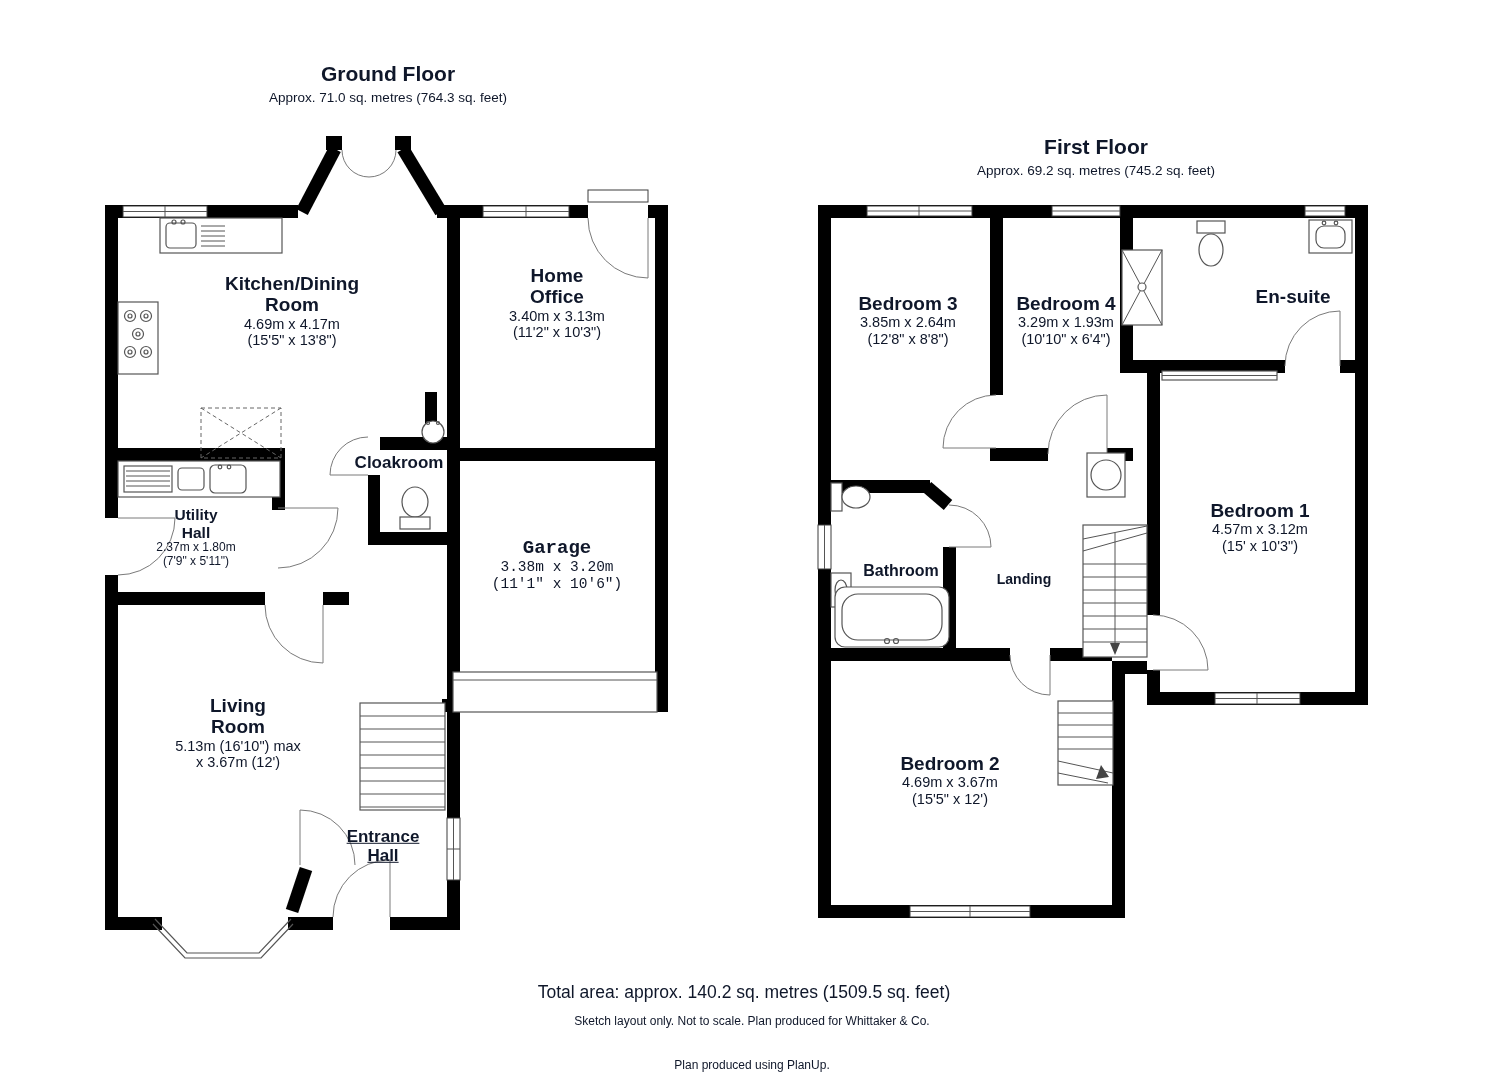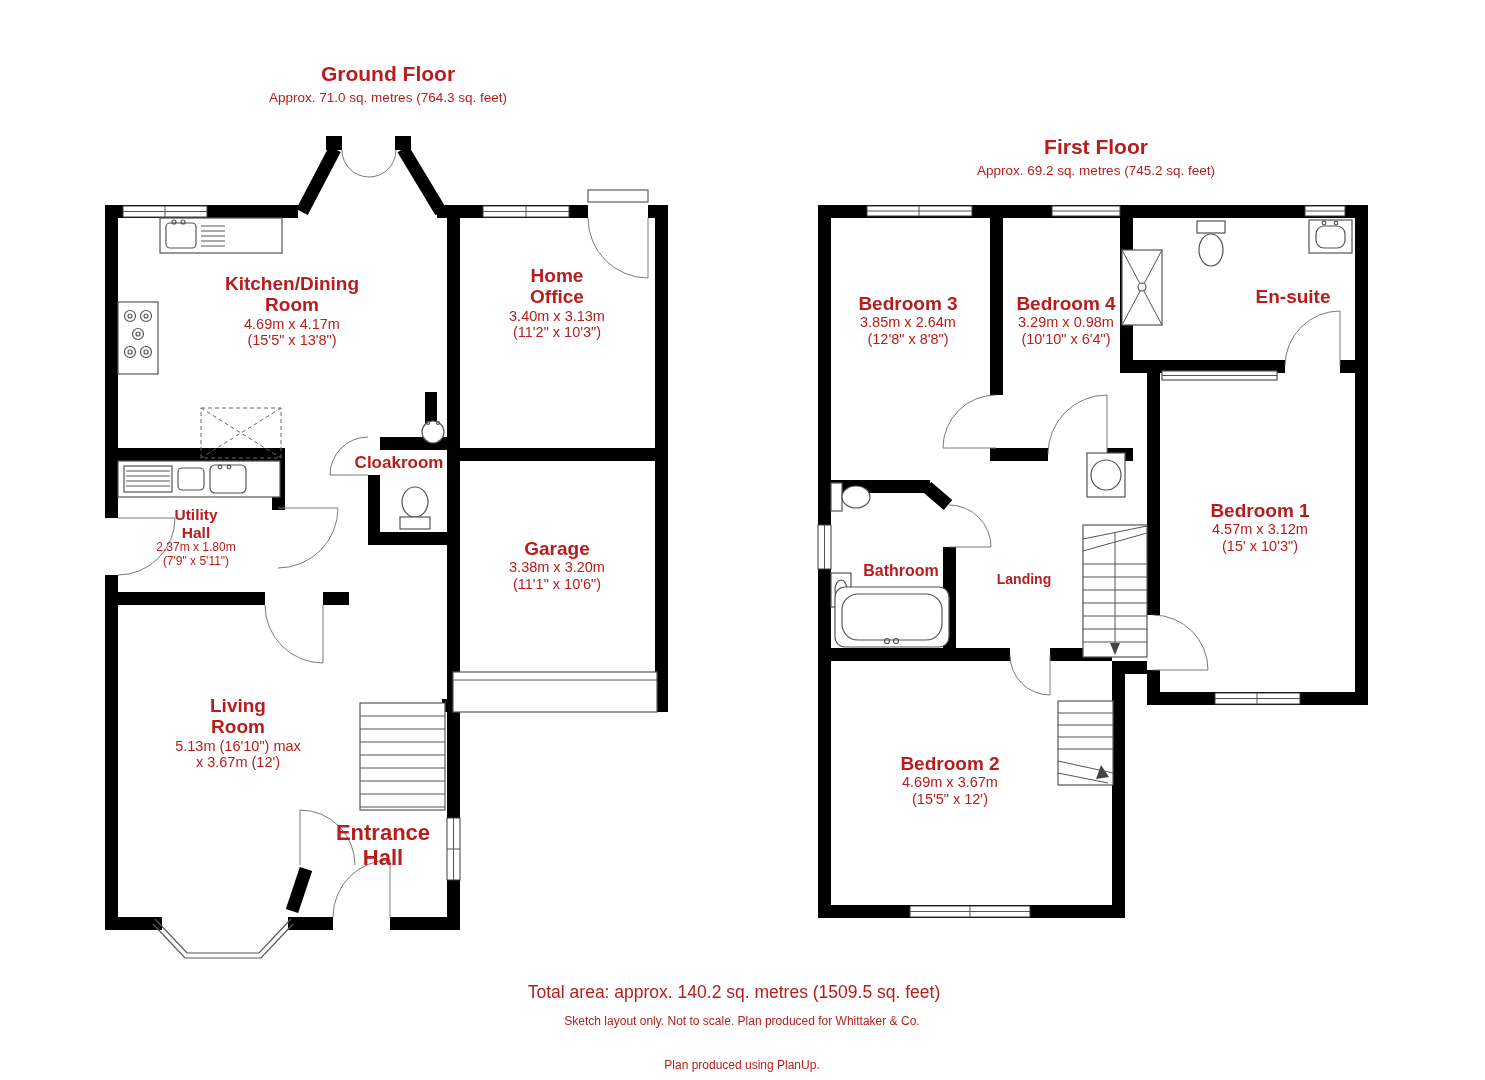--- a/index.html
+++ b/index.html
@@ -1,40 +1,40 @@
 <!DOCTYPE html>
 <html><head>
 <meta charset="utf-8">
 <style>
   html,body{margin:0;padding:0;background:#fff;}
   .canvas{position:relative;width:1485px;height:1080px;background:#ffffff;
-          font-family:"Liberation Sans",sans-serif;color:#b91c1c;overflow:hidden;}
+          font-family:"Liberation Sans",sans-serif;color:#0f172a;overflow:hidden;}
   svg{position:absolute;}
   .w{fill:#000;}
   .wd{stroke:#000;stroke-width:13;fill:none;}
   .win{fill:#fff;stroke:#3c3c3c;stroke-width:1;}
   .fx{fill:none;stroke:#555;stroke-width:1.2;}
   .fxf{fill:#fff;stroke:#555;stroke-width:1.2;}
   .arc{fill:none;stroke:#7a7a7a;stroke-width:1;}
   .thin{stroke:#555;stroke-width:1;}
   .dash{fill:none;stroke:#666;stroke-width:1;stroke-dasharray:4 3;}
   .punch{fill:#fff;}
   .floor-title{position:absolute;transform:translateX(-50%);text-align:center;white-space:nowrap;}
   .floor-title .t{font-size:21px;font-weight:700;}
   .floor-title .s{font-size:13.5px;margin-top:4px;}
   .room-label{position:absolute;transform:translate(-50%,-50%);text-align:center;line-height:1.13;}
   .room-name{font-weight:700;white-space:pre-line;}
   .room-dims{font-weight:400;white-space:nowrap;}
   .lg .room-name{font-size:19px;} .lg .room-dims{font-size:14.5px;}
   .md .room-name{font-size:15.5px;} .md .room-dims{font-size:12px;}
   .sm .room-name{font-size:17px;}
-  .eh .room-name{font-size:22px;}
+  .eh .room-name{font-size:17px;text-decoration:underline;}
   .bath .room-name{font-size:16px;}
   .landing .room-name{font-size:14px;}
-  .footer-line{position:absolute;transform:translateX(-50%);text-align:center;white-space:nowrap;}
+  .footer-line{position:absolute;transform:translateX(-50%);text-align:center;white-space:nowrap;margin-left:10px;}
   .total{font-size:17.5px;}
   .disc{font-size:12px;}
   .credit{font-size:12px;}
 </style>
 </head>
 <body>
 
 <div class="canvas">
 
   <div class="floor-title" style="left:388px;top:62px;">
@@ -367,21 +367,21 @@
   </div>
   <div class="room-label sm" style="left:399px;top:463px;">
     <div class="room-name">Cloakroom</div>
   </div>
   <div class="room-label md" style="left:196px;top:537px;">
     <div class="room-name">Utility
 Hall</div>
     <div class="room-dims">2.37m x 1.80m</div>
     <div class="room-dims">(7'9" x 5'11")</div>
   </div>
-  <div class="room-label lg" style="left:557px;top:565px;">
+  <div class="room-label lg" style="left:557px;top:565px;font-family:Liberation Mono, monospace;">
     <div class="room-name">Garage</div>
     <div class="room-dims">3.38m x 3.20m</div>
     <div class="room-dims">(11'1" x 10'6")</div>
   </div>
   <div class="room-label lg" style="left:238px;top:733px;">
     <div class="room-name">Living
 Room</div>
     <div class="room-dims">5.13m (16'10") max</div>
     <div class="room-dims">x 3.67m (12')</div>
   </div>
@@ -390,21 +390,21 @@
 Hall</div>
   </div>
 
   <div class="room-label lg" style="left:908px;top:320px;">
     <div class="room-name">Bedroom 3</div>
     <div class="room-dims">3.85m x 2.64m</div>
     <div class="room-dims">(12'8" x 8'8")</div>
   </div>
   <div class="room-label lg" style="left:1066px;top:320px;">
     <div class="room-name">Bedroom 4</div>
-    <div class="room-dims">3.29m x 0.98m</div>
+    <div class="room-dims">3.29m x 1.93m</div>
     <div class="room-dims">(10'10" x 6'4")</div>
   </div>
   <div class="room-label lg" style="left:1293px;top:297px;">
     <div class="room-name">En-suite</div>
   </div>
   <div class="room-label lg" style="left:1260px;top:511px;margin-top:16px;">
     <div class="room-name">Bedroom 1</div>
     <div class="room-dims">4.57m x 3.12m</div>
     <div class="room-dims">(15' x 10'3")</div>
   </div>

